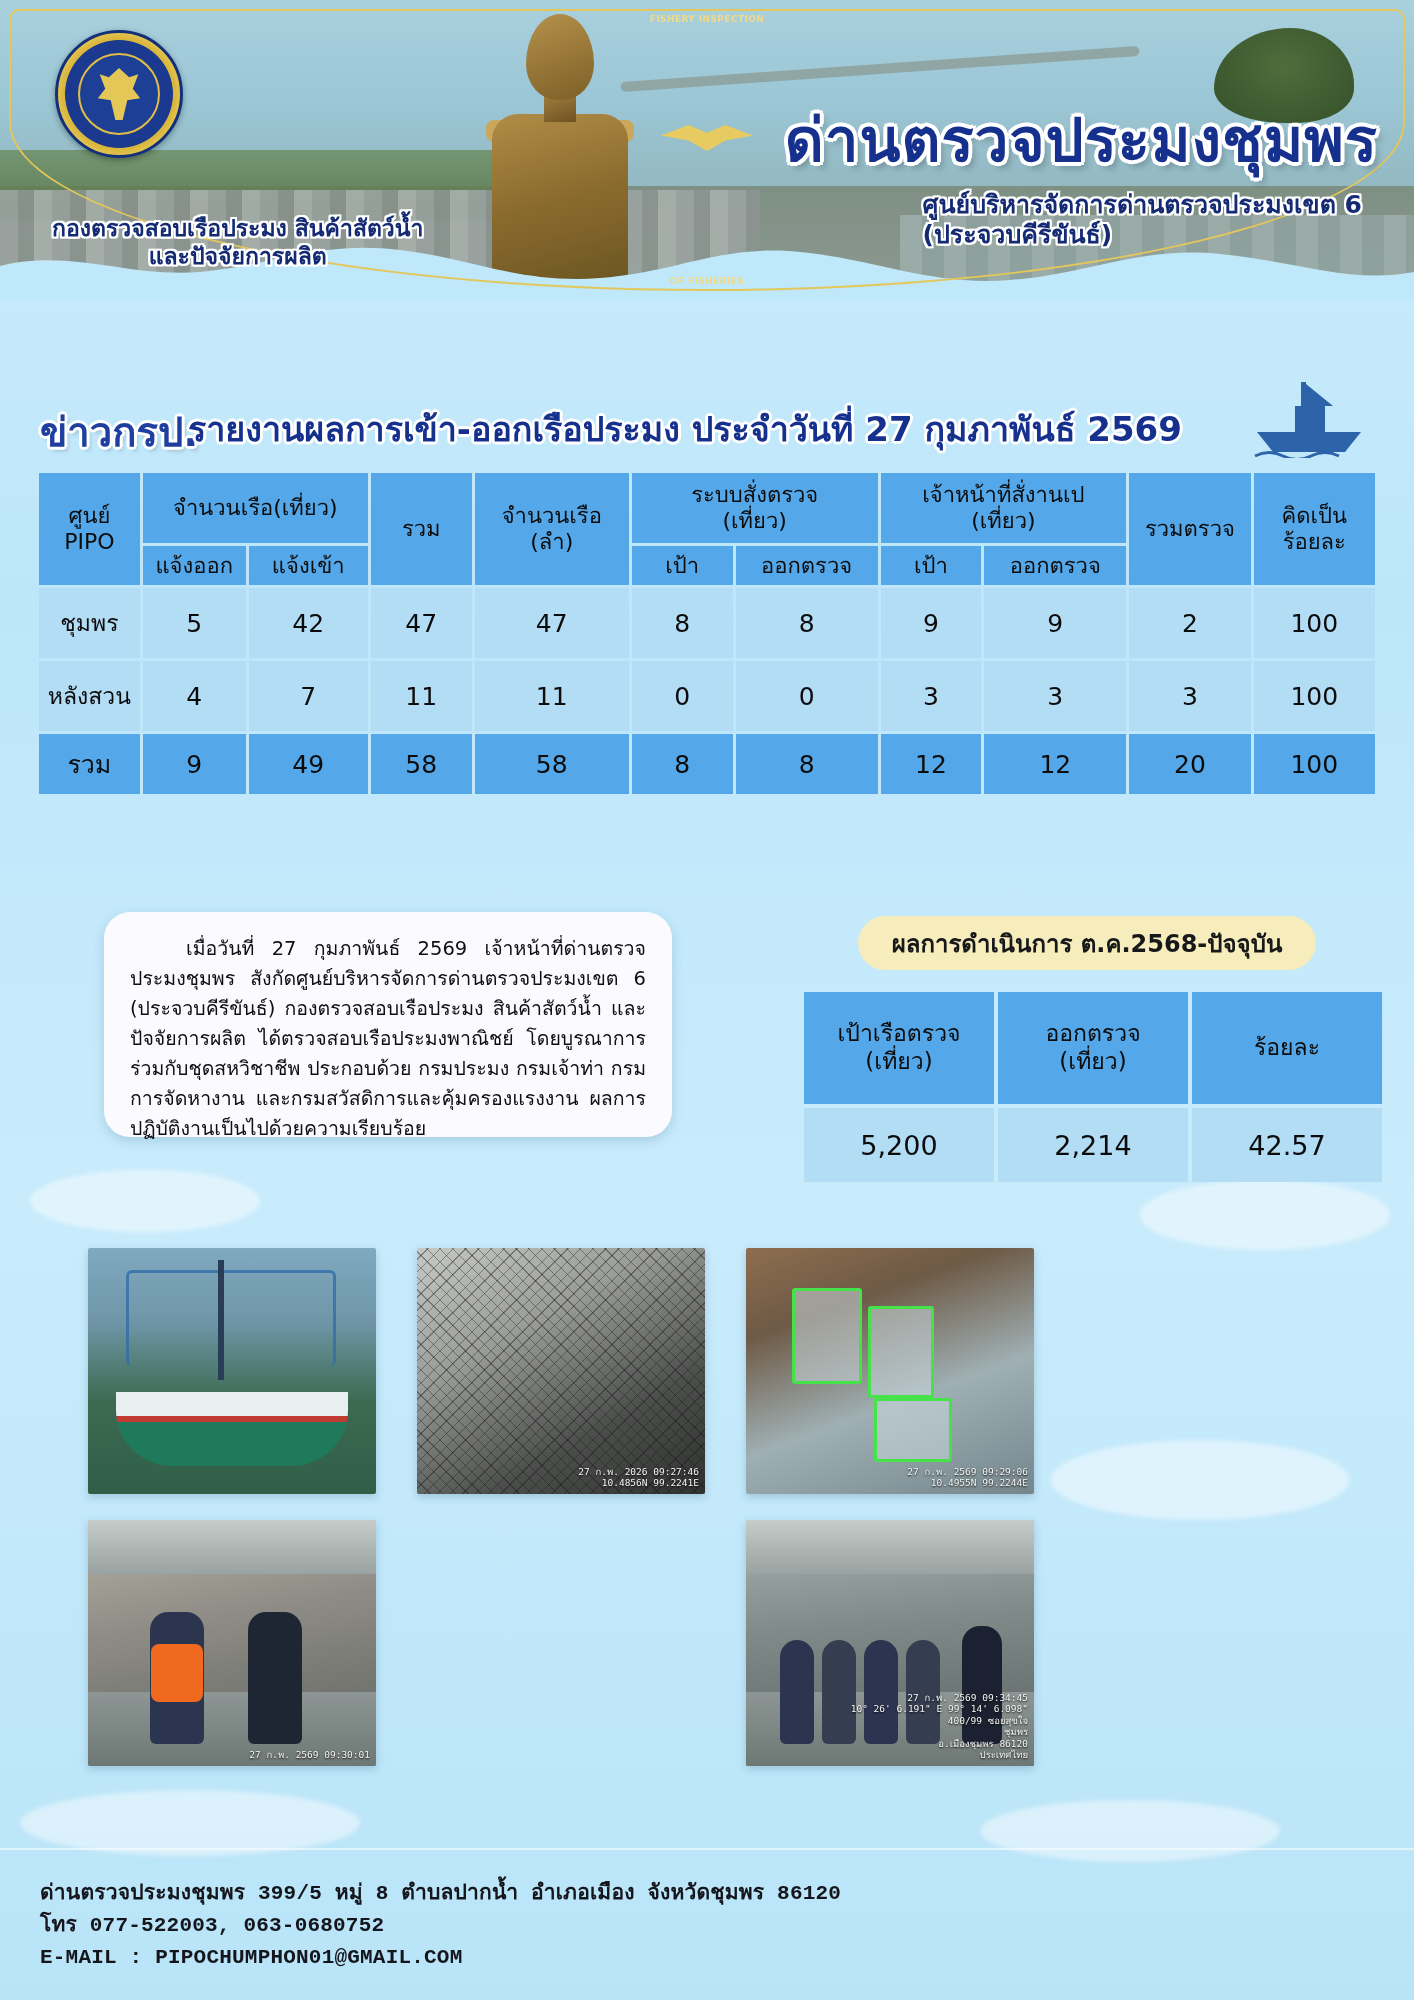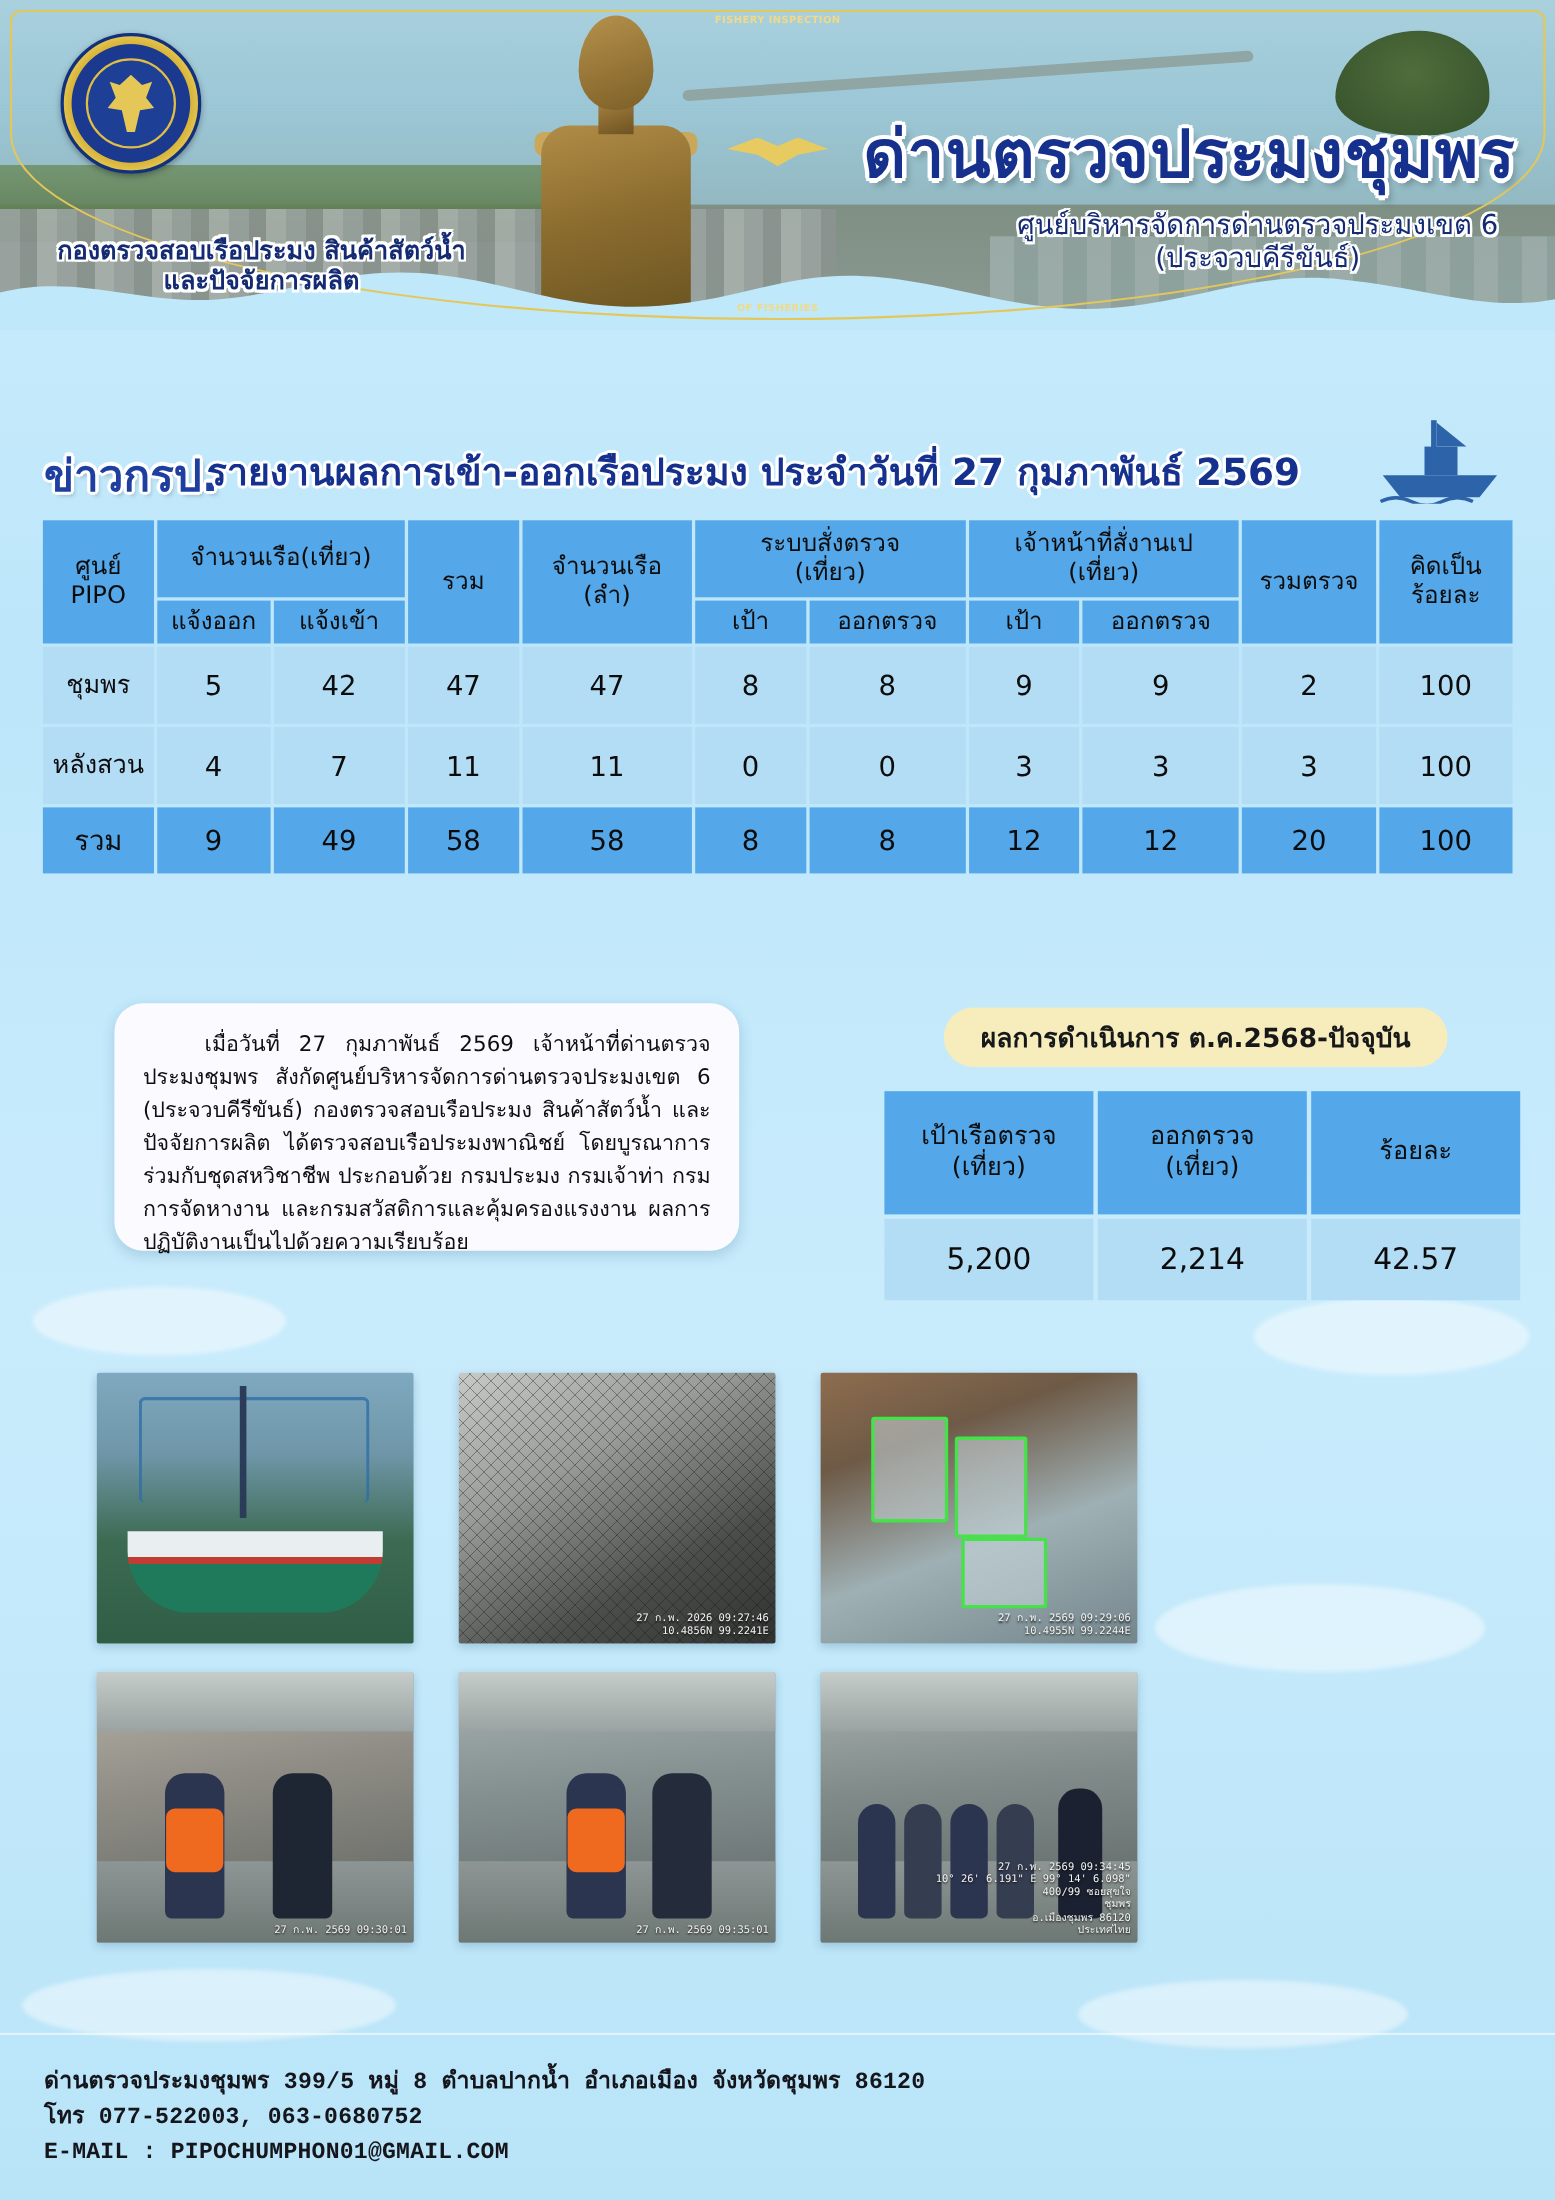--- a/index.html
+++ b/index.html
@@ -169,23 +169,23 @@
     text-shadow:
       -3px -3px 0 #fff, 3px -3px 0 #fff, -3px 3px 0 #fff, 3px 3px 0 #fff,
       0 -4px 0 #fff, 0 4px 0 #fff, -4px 0 0 #fff, 4px 0 0 #fff,
       5px 6px 7px rgba(0,0,0,.25);
     white-space: nowrap;
     letter-spacing: 1px;
   }
   #zone-title {
     position: absolute;
     right: 52px; top: 190px;
-    text-align: center;
+    text-align: left;
     font-size: 25px;
-    font-weight: normal;
+    font-weight: bold;
     color: #142b74;
     text-shadow: -2px -2px 0 #fff, 2px -2px 0 #fff, -2px 2px 0 #fff, 2px 2px 0 #fff,
                  0 -2px 0 #fff, 0 2px 0 #fff, -2px 0 0 #fff, 2px 0 0 #fff;
     line-height: 1.18;
   }
   #division-title {
     position: absolute;
     left: 52px; top: 215px;
     text-align: center;
     font-size: 23px;
@@ -618,28 +618,20 @@
 
   <div class="photo" id="ph4">
     <div class="roof"></div>
     <div class="floor"></div>
     <div class="person" style="left:62px;"></div>
     <div class="vest" style="left:63px;"></div>
     <div class="person" style="left:160px; background:#1e2533;"></div>
     <div class="stamp" style="white-space:pre-line">27 ก.พ. 2569 09:30:01</div>
   </div>
 
-  <div class="photo" id="ph5">
-    <div class="roof"></div>
-    <div class="floor"></div>
-    <div class="person" style="left:98px;"></div>
-    <div class="vest" style="left:99px;"></div>
-    <div class="person" style="left:176px; background:#242b3a;"></div>
-    <div class="stamp" style="white-space:pre-line">27 ก.พ. 2569 09:35:01</div>
-  </div>
 
   <div class="photo" id="ph6">
     <div class="roof"></div>
     <div class="floor"></div>
     <div class="person" style="left:34px; width:34px; height:104px;"></div>
     <div class="person" style="left:76px; width:34px; height:104px; background:#353d50;"></div>
     <div class="person" style="left:118px; width:34px; height:104px;"></div>
     <div class="person" style="left:160px; width:34px; height:104px; background:#353d50;"></div>
     <div class="person" style="left:216px; width:40px; height:118px; background:#1b2130;"></div>
     <div class="stamp" style="white-space:pre-line">27 ก.พ. 2569 09:34:45

